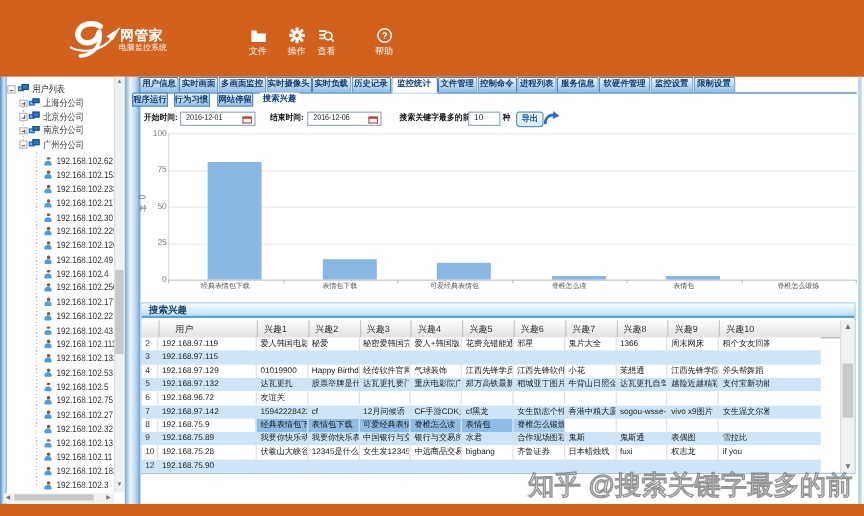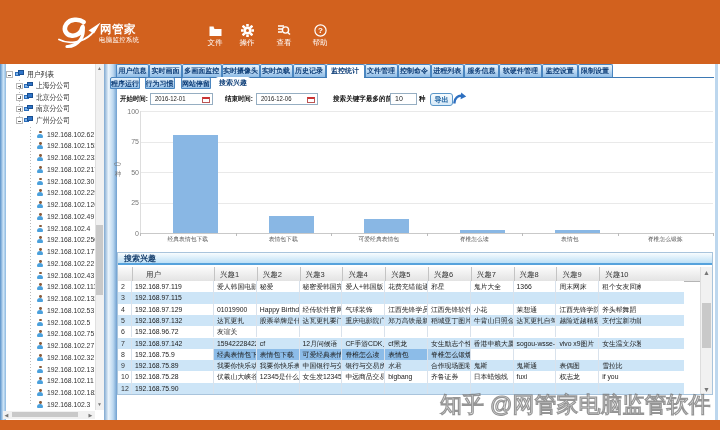--- a/index.html
+++ b/index.html
@@ -63,21 +63,21 @@
           <rect x="5.2" y="-0.4" width="2.6" height="3" rx="0.6" transform="rotate(135 6.5 6.5)"></rect>
           <rect x="5.2" y="-0.4" width="2.6" height="3" rx="0.6" transform="rotate(180 6.5 6.5)"></rect>
           <rect x="5.2" y="-0.4" width="2.6" height="3" rx="0.6" transform="rotate(225 6.5 6.5)"></rect>
           <rect x="5.2" y="-0.4" width="2.6" height="3" rx="0.6" transform="rotate(270 6.5 6.5)"></rect>
           <rect x="5.2" y="-0.4" width="2.6" height="3" rx="0.6" transform="rotate(315 6.5 6.5)"></rect>
         </g>
         <circle cx="6.5" cy="6.5" r="1.5" fill="#d2611e"></circle>
       </svg></div>
     <div class="lbl">操作</div>
   </div>
-<div class="menuItem" style="left:264px;font-family:Liberation Mono, monospace;">
+<div class="menuItem" style="left:252px;">
     <div style="height:13px;"><svg width="14" height="12" viewBox="0 0 14 12">
         <g stroke="#fff" stroke-width="1.4" fill="none">
           <path d="M1,2 h6 M1,5 h4 M1,8 h4"></path>
           <circle cx="8.5" cy="6" r="3.1"></circle>
           <path d="M10.8,8.4 L13,10.6"></path>
         </g>
       </svg></div>
     <div class="lbl">查看</div>
   </div>
 <div class="menuItem" style="left:300px;">
@@ -468,13 +468,13 @@
 <div class="cell" style="left:427.0px;top:382.7px;width:42.8px;height:11.3px;"></div>
 <div class="cell" style="left:469.8px;top:382.7px;width:42.8px;height:11.3px;"></div>
 <div class="cell" style="left:512.6px;top:382.7px;width:42.8px;height:11.3px;"></div>
 <div class="cell" style="left:555.4px;top:382.7px;width:42.8px;height:11.3px;"></div>
 <div class="cell" style="left:598.2px;top:382.7px;width:42.8px;height:11.3px;"></div>
 <div class="ab sb" style="left:700px;top:266.5px;width:12px;height:127.5px;border-left:1px solid #ddd;"></div>
 <div class="arr" style="left:701px;top:266.5px;width:11px;line-height:11px;font-size:7px;">▲</div>
 <div class="sbthumb" style="left:701.5px;top:303px;width:9px;height:45px;"></div>
 <div class="arr" style="left:701px;top:383.5px;width:11px;line-height:11px;font-size:7px;">▼</div>
 <div class="ab" style="left:714.5px;top:64px;width:3px;height:356px;background:#bdd7ee;"></div>
-<div class="ab" style="left:440px;top:390px;font-size:22px;letter-spacing:0px;color:rgba(255,255,255,0.62);-webkit-text-stroke:1.2px rgba(108,108,108,0.72);white-space:nowrap;z-index:50;">知乎 @网管家电脑监管软件</div>
+<div class="ab" style="left:440px;top:390px;font-size:22px;letter-spacing:0px;color:rgba(255,255,255,0.62);-webkit-text-stroke:1.2px rgba(108,108,108,0.72);white-space:nowrap;z-index:50;">知乎 @搜索关键字最多的前</div>
 <div class="ab" style="left:0;top:420px;width:720px;height:10px;background:#d2611e;"></div>
 </body></html>

